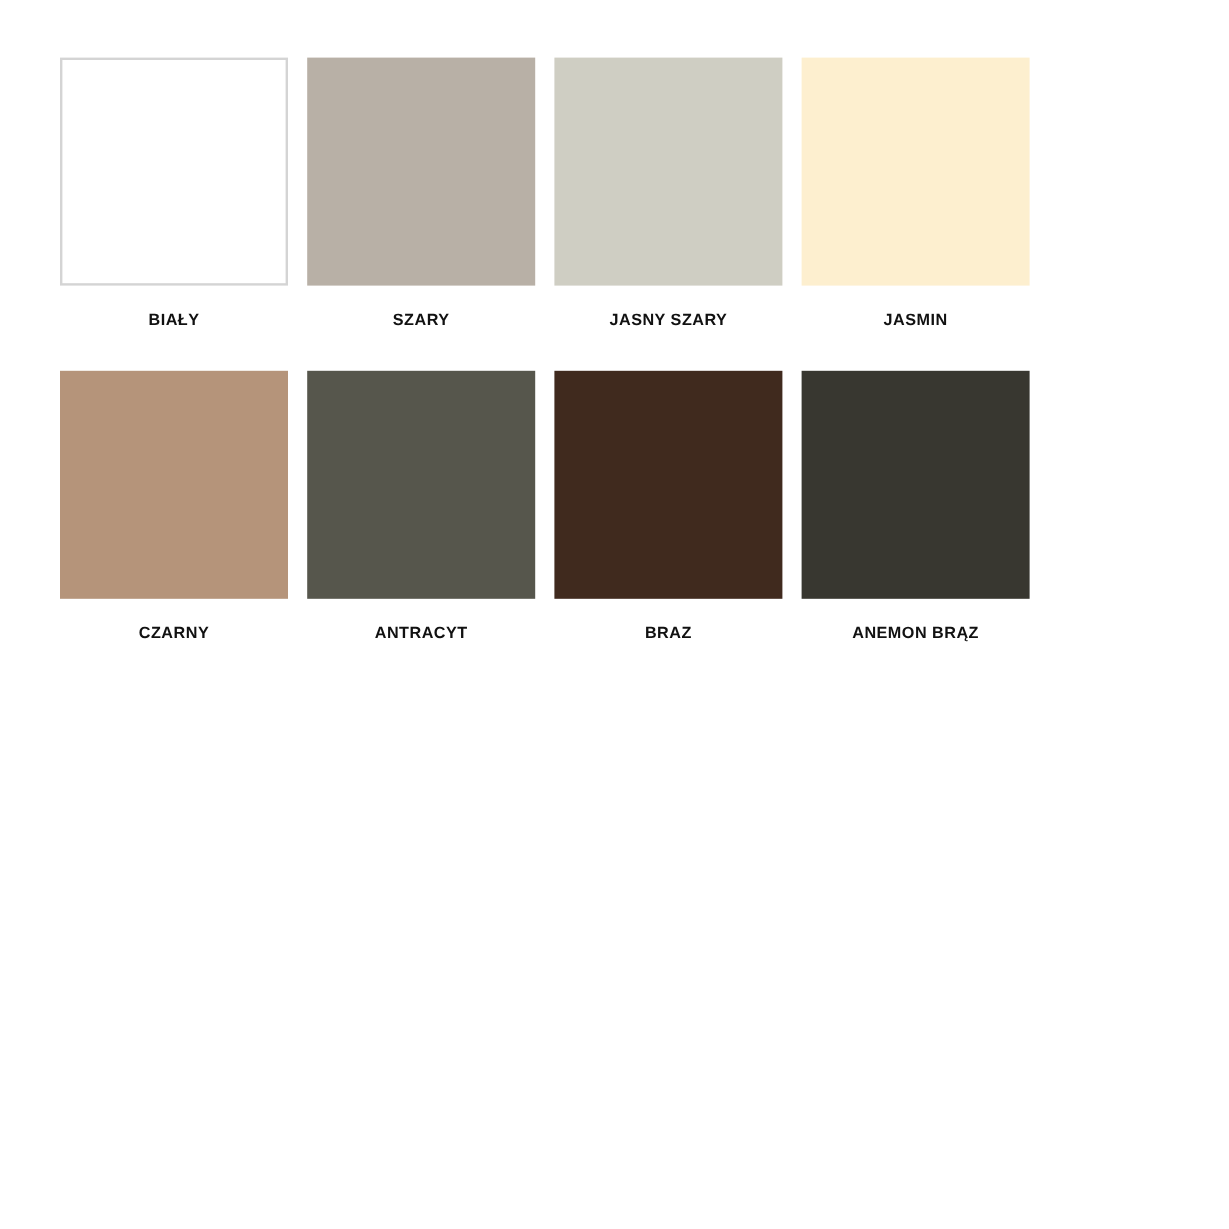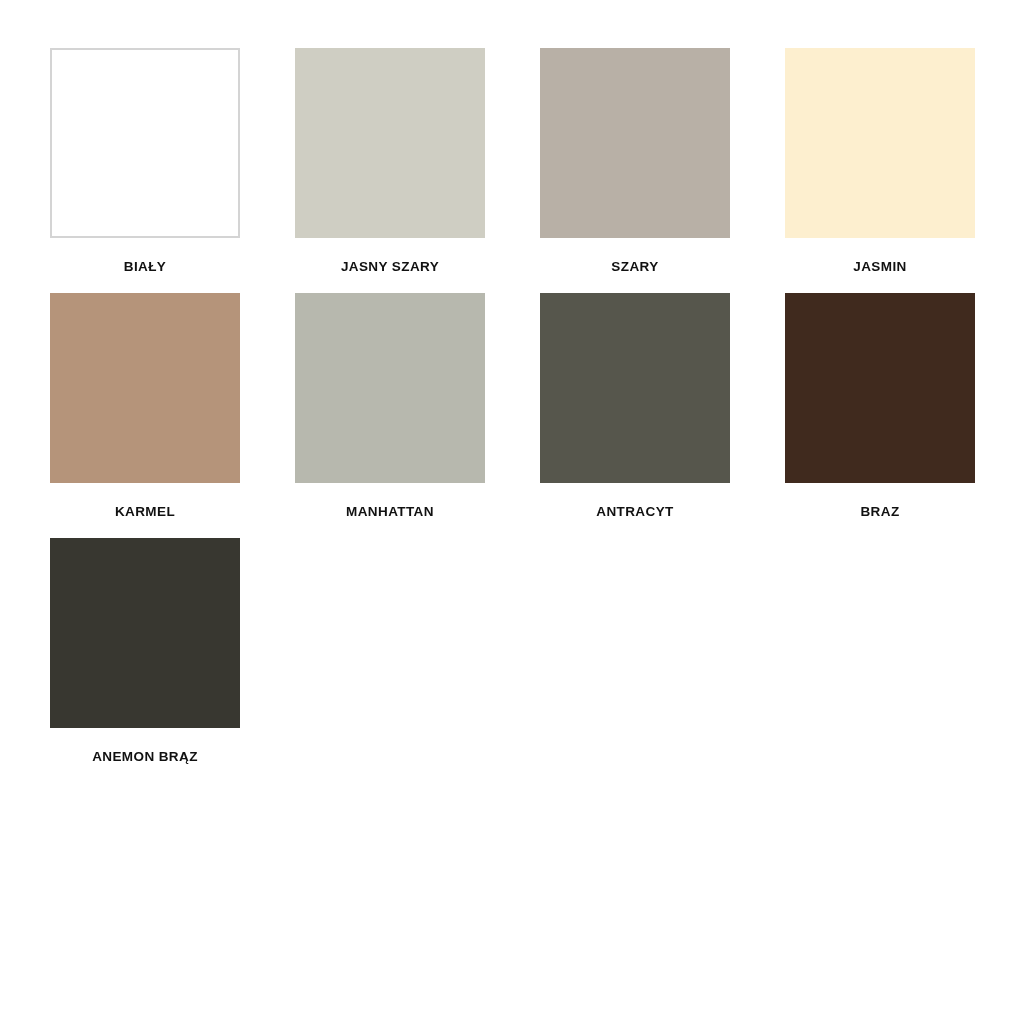--- a/index.html
+++ b/index.html
@@ -20,20 +20,21 @@
     width: 1024px;
     height: 1024px;
     padding: 48px 50px 0 50px;
     display: grid;
     grid-template-columns: repeat(4, 190px);
     grid-template-rows: repeat(4, 245px);
     column-gap: 55px;
     row-gap: 0px;
     align-content: start;
     justify-content: start;
+    gap: 16px;
   }
 
   .swatch-cell {
     width: 190px;
     display: flex;
     flex-direction: column;
     align-items: center;
   }
 
   .swatch-chip {
@@ -60,38 +61,34 @@
 </style>
 </head>
 <body>
 
 <main id="palette-grid">
     <div class="swatch-cell">
       <div class="swatch-chip has-outline" style="background: rgb(255, 255, 255);"></div>
       <div class="swatch-label">BIAŁY</div>
     </div>
     <div class="swatch-cell">
+      <div class="swatch-chip" style="background: rgb(184, 176, 166);"></div>
+      <div class="swatch-label">SZARY</div>
+    </div>
+    <div class="swatch-cell">
       <div class="swatch-chip" style="background: rgb(207, 206, 195);"></div>
       <div class="swatch-label">JASNY SZARY</div>
-    </div>
-    <div class="swatch-cell">
-      <div class="swatch-chip" style="background: rgb(184, 176, 166);"></div>
-      <div class="swatch-label">SZARY</div>
     </div>
     <div class="swatch-cell">
       <div class="swatch-chip" style="background: rgb(253, 239, 207);"></div>
       <div class="swatch-label">JASMIN</div>
     </div>
     <div class="swatch-cell">
       <div class="swatch-chip" style="background: rgb(181, 148, 122);"></div>
-      <div class="swatch-label">KARMEL</div>
-    </div>
-    <div class="swatch-cell">
-      <div class="swatch-chip" style="background: rgb(183, 184, 174);"></div>
-      <div class="swatch-label">MANHATTAN</div>
+      <div class="swatch-label">CZARNY</div>
     </div>
     <div class="swatch-cell">
       <div class="swatch-chip" style="background: rgb(86, 86, 76);"></div>
       <div class="swatch-label">ANTRACYT</div>
     </div>
     <div class="swatch-cell">
       <div class="swatch-chip" style="background: rgb(64, 42, 30);"></div>
       <div class="swatch-label">BRAZ</div>
     </div>
     <div class="swatch-cell">

